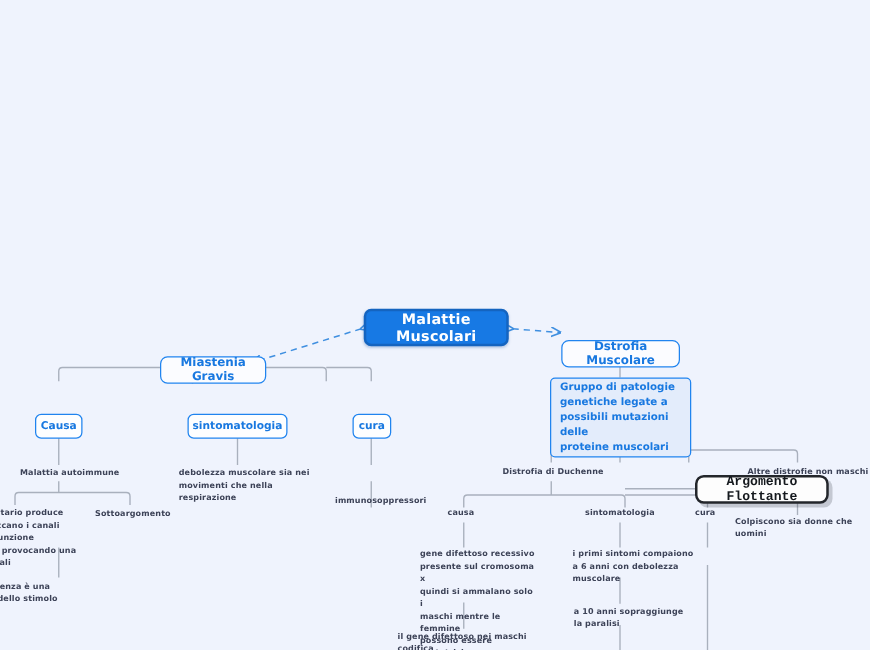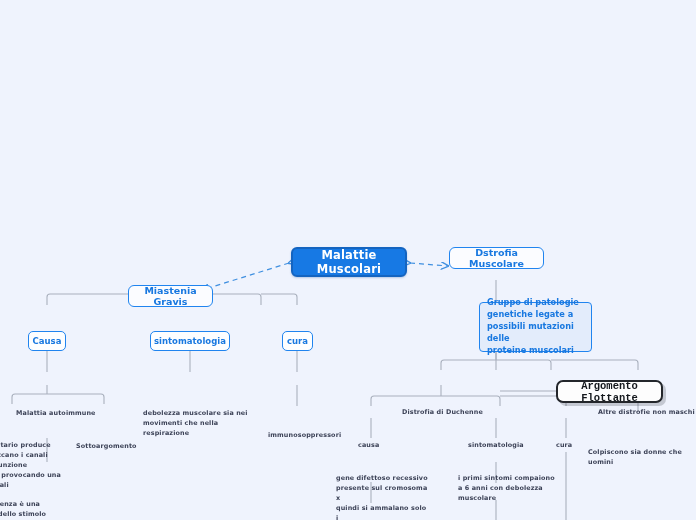--- a/index.html
+++ b/index.html
@@ -95,21 +95,20 @@
     position: absolute;
     color: #4b5168;
     font-size: 6.4px;
     line-height: 1.55;
     white-space: pre-line;
     letter-spacing: .12px;
   }
   .leaf.bold {
     font-weight: bold;
     color: #3c4257;
-    margin-top: 35px;
   }
 </style>
 </head>
 <body>
 
 <div id="canvas">
 
   <svg class="links" viewBox="0 0 696 520">
     <defs>
       <marker id="arrL" markerWidth="7" markerHeight="7" refX="6" refY="3.2" orient="auto">
@@ -178,25 +177,25 @@
   </svg>
 
   <div class="node node-root" style="left:291px; top:247px; width:116px; height:30px;">
     <span>Malattie Muscolari</span>
   </div>
 
   <div class="node node-box" style="left:128px; top:285px; width:85px; height:22px;">
     <span>Miastenia Gravis</span>
   </div>
 
-  <div class="node node-box" style="left:449px; top:247px; width:95px; height:22px;">
+  <div class="node node-box" style="left:449px; top:272px; width:95px; height:22px;">
     <span>Dstrofia Muscolare</span>
   </div>
 
-  <div class="node node-para" style="left:440px; top:302px; width:113px; height:50px;margin-left:39px;">
+  <div class="node node-para" style="left:440px; top:302px; width:113px; height:64px;">
     <span>Gruppo di patologie
 genetiche legate a
 possibili mutazioni delle
 proteine muscolari</span>
   </div>
 
   <div class="node node-small" style="left:28px; top:331px; width:38px; height:20px;">
     <span>Causa</span>
   </div>
 
@@ -248,18 +247,20 @@
 possono essere portatrici
 sane.</div>
 
   <div class="leaf bold" style="left:318px; top:505px; width:130px;">il gene difettoso nei maschi codifica
 per la sintesi della proteina Distrofina,</div>
 
   <div class="leaf bold" style="left:458px; top:439px; width:98px;">i primi sintomi compaiono
 a 6 anni con debolezza
 muscolare</div>
 
+  <div class="leaf bold" style="left:459px; top:485px; width:96px;">a 10 anni sopraggiunge
+la paralisi</div>
 
   <div class="leaf bold" style="left:598px; top:373px; width:98px;">Altre distrofie non maschi</div>
 
   <div class="leaf bold" style="left:588px; top:413px; width:112px;">Colpiscono sia donne che uomini</div>
 
 </div>
 
 </body></html>

